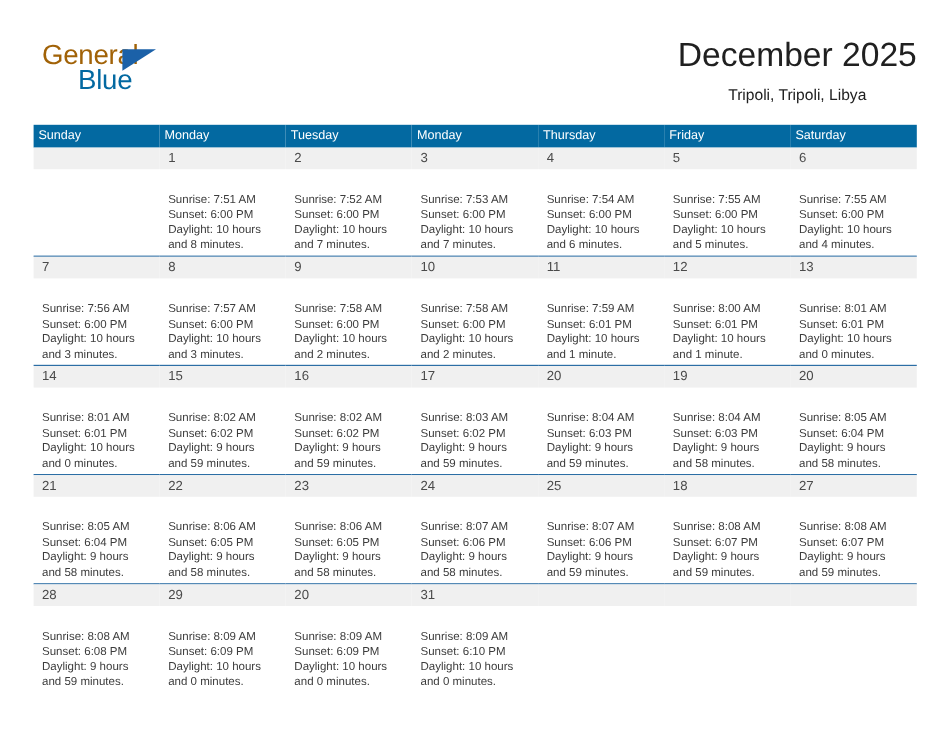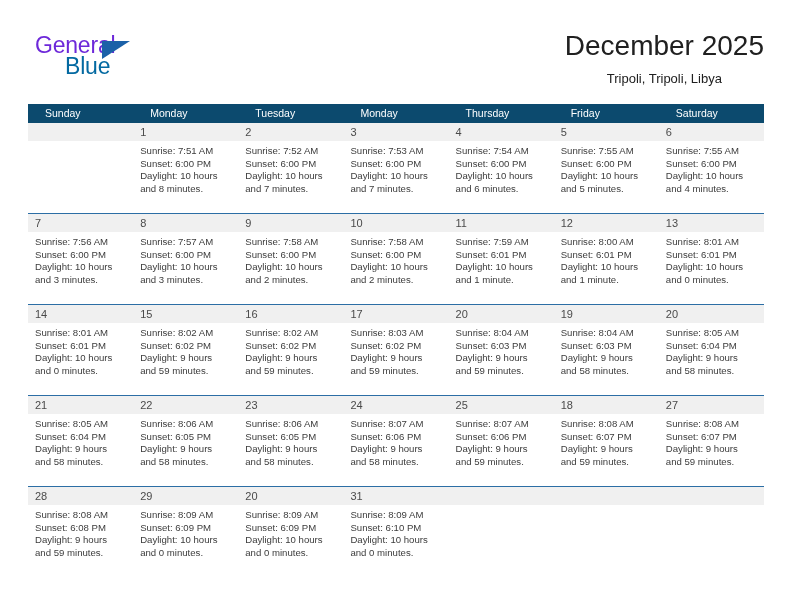--- a/index.html
+++ b/index.html
@@ -36,21 +36,21 @@
     left: 0;
     top: 4px;
     width: 220px;
     height: 56px;
   }
   .brand-general {
     position: absolute;
     left: 7px;
     top: 0px;
     font-size: 23px;
-    color: #6d28d9;
+    color: #a16207;
     letter-spacing: -0.2px;
     font-family: "Liberation Sans", sans-serif;
   }
   .brand-blue {
     position: absolute;
     left: 37px;
     top: 21px;
     font-size: 23px;
     color: #0369a1;
     letter-spacing: -0.2px;
@@ -99,28 +99,28 @@
     table-layout: fixed;
   }
   .calendar th,
   .calendar td {
     padding: 0;
     margin: 0;
     vertical-align: top;
   }
 
   .weekday-head th {
-    background: #0c4a6e;
+    background: #0369a1;
     color: #ffffff;
     font-size: 10.5px;
     font-weight: normal;
     text-align: left;
     height: 19px;
     line-height: 19px;
-    padding-left: 17px;
+    padding-left: 4px;
     box-sizing: border-box;
     font-family: "Liberation Sans", sans-serif;
   }
 
   .week-row td {
     height: 90px;
     box-sizing: border-box;
     border-top: 1.5px solid #2c6ea5;
   }
   .week-row.first-week td {
@@ -144,21 +144,21 @@
     line-height: 18px;
     padding-left: 7px;
     display: block;
     font-family: "Liberation Sans", sans-serif;
   }
   .daycell.empty .daynum-band {
     background: #f0f0f0;
   }
 
   .details {
-    padding: 4px 6px 0 7px;
+    padding: 20px 6px 0 7px;
     font-size: 9.6px;
     line-height: 12.6px;
     color: #3c3c3c;
     font-family: "Liberation Sans", sans-serif;
   }
   .details div {
     white-space: nowrap;
   }
 </style>
 </head>

